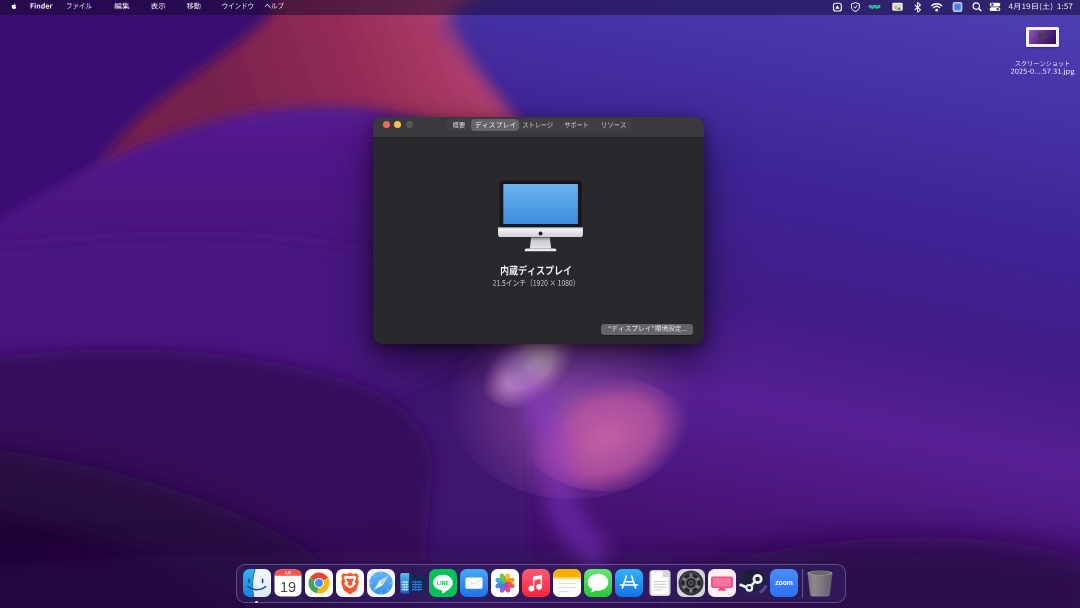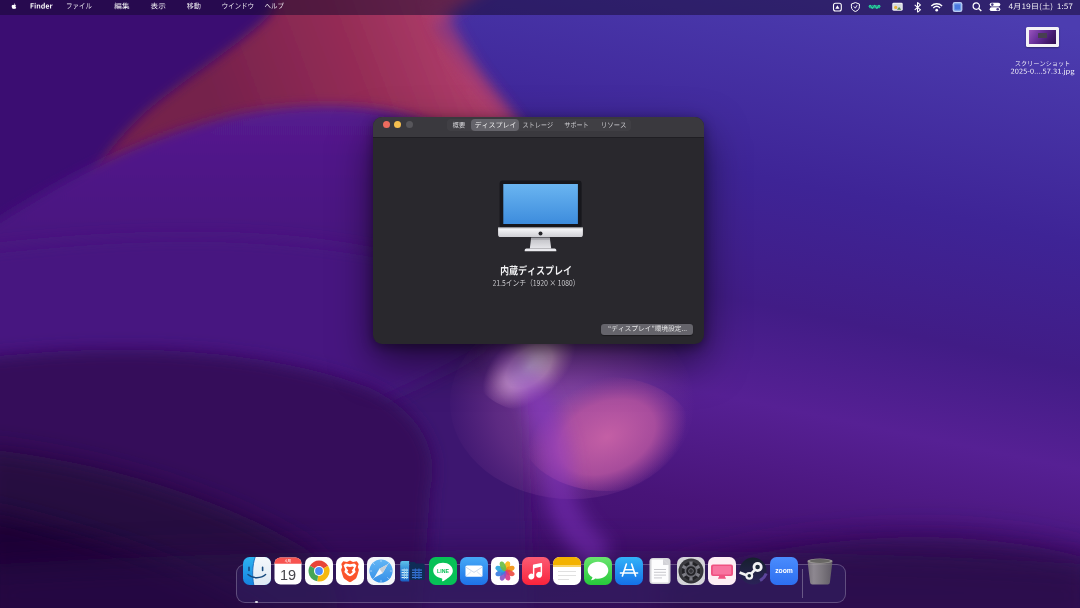--- a/index.html
+++ b/index.html
@@ -18,21 +18,21 @@
 .tl { position:absolute; top:4.4px; width:7px; height:7px; border-radius:50%; }
 .tl.r { left:9.5px; background:#ed6b5f; }
 .tl.y { left:21px; background:#f5bf4f; }
 .tl.g { left:32.5px; background:#57565b; }
 #tabsbg { position:absolute; left:447px; top:119.2px; width:184px; height:11.6px; border-radius:4px; background:rgba(255,255,255,0.035); z-index:21; }
 #seltab { position:absolute; left:471.3px; top:119.2px; width:48px; height:11.6px; border-radius:4px; background:#64636a; z-index:22; }
 #prefbtn { position:absolute; left:601px; top:323.5px; width:92px; height:11.5px; background:#65646b; border-radius:3px; z-index:22;
   box-shadow:0 0.5px 1px rgba(0,0,0,.35); }
 #dock { position:absolute; left:236px; top:564px; width:610px; height:39px; background:rgba(52,38,102,0.46);
   border:0.5px solid rgba(255,255,255,0.24); border-radius:9px; z-index:30; }
-.di { position:absolute; top:556px; width:48px; height:30px; z-index:31; }
+.di { position:absolute; top:568px; width:48px; height:30px; z-index:31; }
 #dsep { position:absolute; left:802px; top:569px; width:1px; height:29px; background:rgba(255,255,255,0.28); z-index:31; }
 .rundot { position:absolute; top:600.5px; width:2.5px; height:2.5px; border-radius:50%; background:#d8d8e2; z-index:31; }
 </style>
 </head>
 <body>
 <svg id="wall" viewBox="0 0 1080 608">
   <defs>
     <linearGradient id="base" gradientUnits="userSpaceOnUse" x1="740" y1="-40" x2="600" y2="640">
       <stop offset="0" stop-color="#4c3db0"></stop>
       <stop offset="0.3" stop-color="#3e2496"></stop>

